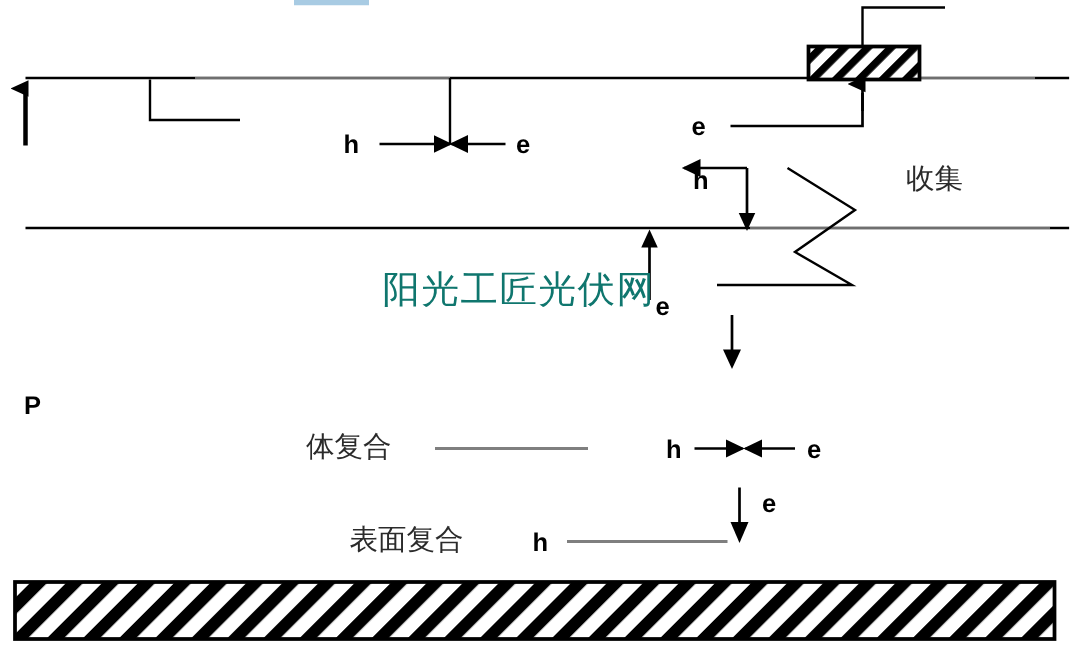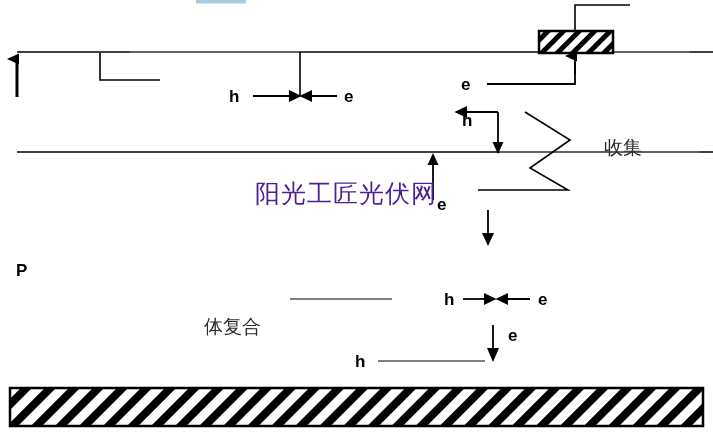--- a/index.html
+++ b/index.html
@@ -30,27 +30,26 @@
     line-height: 1;
   }
   .cjk {
     position: absolute;
     font-family: "DejaVu Sans", sans-serif;
     font-weight: normal;
     font-size: 19px;
     color: #2b2b2b;
     white-space: nowrap;
     line-height: 1;
-    margin-top: 28px;
   }
   .watermark {
     position: absolute;
     font-family: Liberation Sans, sans-serif;
     font-size: 25px;
-    color: #4c1d95;
+    color: #0f766e;
     white-space: nowrap;
     line-height: 1;
     letter-spacing: 1px;
     user-select: none;
   }
 </style>
 </head>
 <body>
 
 <div id="stage">
@@ -136,16 +135,17 @@
   <div class="lbl" style="left:16px; top:262px;">P</div>
 
   <div class="lbl" style="left:444px; top:291px;">h</div>
   <div class="lbl" style="left:538px; top:291px;">e</div>
 
   <div class="lbl" style="left:508px; top:327px;">e</div>
   <div class="lbl" style="left:355px; top:353px;">h</div>
 
   <div class="cjk" style="left:604px; top:110px;">收集</div>
   <div class="cjk" style="left:204px; top:289px;">体复合</div>
+  <div class="cjk" style="left:233px; top:351px;">表面复合</div>
 
   <div class="watermark" style="left:255px; top:181px;">阳光工匠光伏网</div>
 
 </div>
 
 </body></html>

